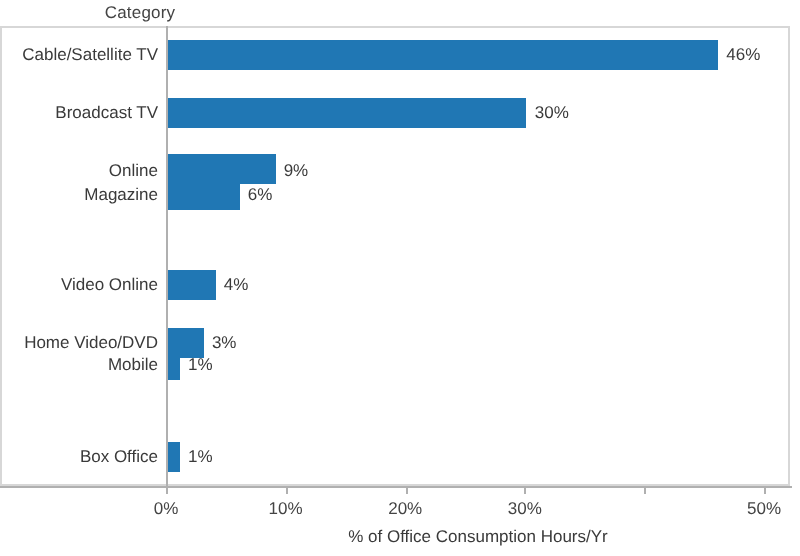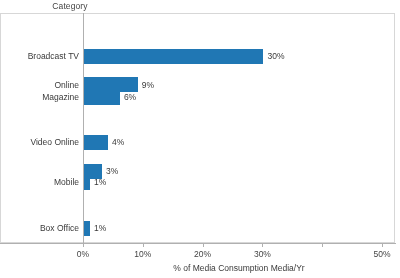--- a/index.html
+++ b/index.html
@@ -151,20 +151,27 @@
 
 <div id="chart-root">
 
   <div class="cat-header">Category</div>
 
   <div class="plot-frame"></div>
   <div class="axis-line-y"></div>
   <div class="axis-line-x"></div>
 
   <div class="rows" id="rows">
+      <div class="row" style="top: 0px; height: 28.75px;">
+        <div class="row-label">Cable/Satellite TV</div>
+        <div class="bar-wrap">
+          <div class="bar" title="Cable/Satellite TV 46%" style="width: 275.115px; background: rgb(32, 119, 180);"></div>
+          <span class="bar-value">46%</span>
+        </div>
+      </div>
       <div class="row" style="top: 28.75px; height: 28.75px;">
         <div class="row-label">Broadcast TV</div>
         <div class="bar-wrap">
           <div class="bar" title="Broadcast TV 30%" style="width: 179.423px; background: rgb(32, 119, 180);"></div>
           <span class="bar-value">30%</span>
         </div>
       </div>
       <div class="row" style="top: 57.5px; height: 28.75px;">
         <div class="row-label">Online</div>
         <div class="bar-wrap">
@@ -180,20 +187,21 @@
         </div>
       </div>
       <div class="row" style="top: 115px; height: 28.75px;">
         <div class="row-label">Video Online</div>
         <div class="bar-wrap">
           <div class="bar" title="Video Games 4%" style="width: 23.9231px; background: rgb(32, 119, 180);"></div>
           <span class="bar-value">4%</span>
         </div>
       </div>
       <div class="row" style="top: 143.75px; height: 28.75px;">
+        <div class="row-label">Home Video/DVD</div>
         <div class="bar-wrap">
           <div class="bar" title="Home Video/DVD 3%" style="width: 17.9423px; background: rgb(32, 119, 180);"></div>
           <span class="bar-value">3%</span>
         </div>
       </div>
       <div class="row" style="top: 155px; height: 28.75px; text-decoration: underline;">
         <div class="row-label">Mobile</div>
         <div class="bar-wrap">
           <div class="bar" title="Mobile 1%" style="width: 5.98077px; background: rgb(32, 119, 180);"></div>
           <span class="bar-value">1%</span>
@@ -202,21 +210,21 @@
       <div class="row" style="top: 201.25px; height: 28.75px; padding-left: 18px;">
         <div class="row-label">Box Office</div>
         <div class="bar-wrap">
           <div class="bar" title="Box Office 1%" style="width: 5.98077px; background: rgb(32, 119, 180);"></div>
           <span class="bar-value">1%</span>
         </div>
       </div>
     </div>
 
   <div class="xaxis" id="xaxis">
-    <div class="xaxis-title">% of Media Consumption Media/Yr</div>
+    <div class="xaxis-title">% of Office Consumption Hours/Yr</div>
   <div class="tick" style="left: 83px;"></div>
       <div class="tick-label" style="left: 83px;">0%</div>
       <div class="tick" style="left: 142.808px;"></div>
       <div class="tick-label" style="left: 142.808px;">10%</div>
       <div class="tick" style="left: 202.615px;"></div>
       <div class="tick-label" style="left: 202.615px;">20%</div>
       <div class="tick" style="left: 262.423px;"></div>
       <div class="tick-label" style="left: 262.423px;">30%</div>
       <div class="tick" style="left: 322.231px;"></div>
       <div class="tick-label" style="left: 322.231px; margin-top: 35px;">40%</div>

